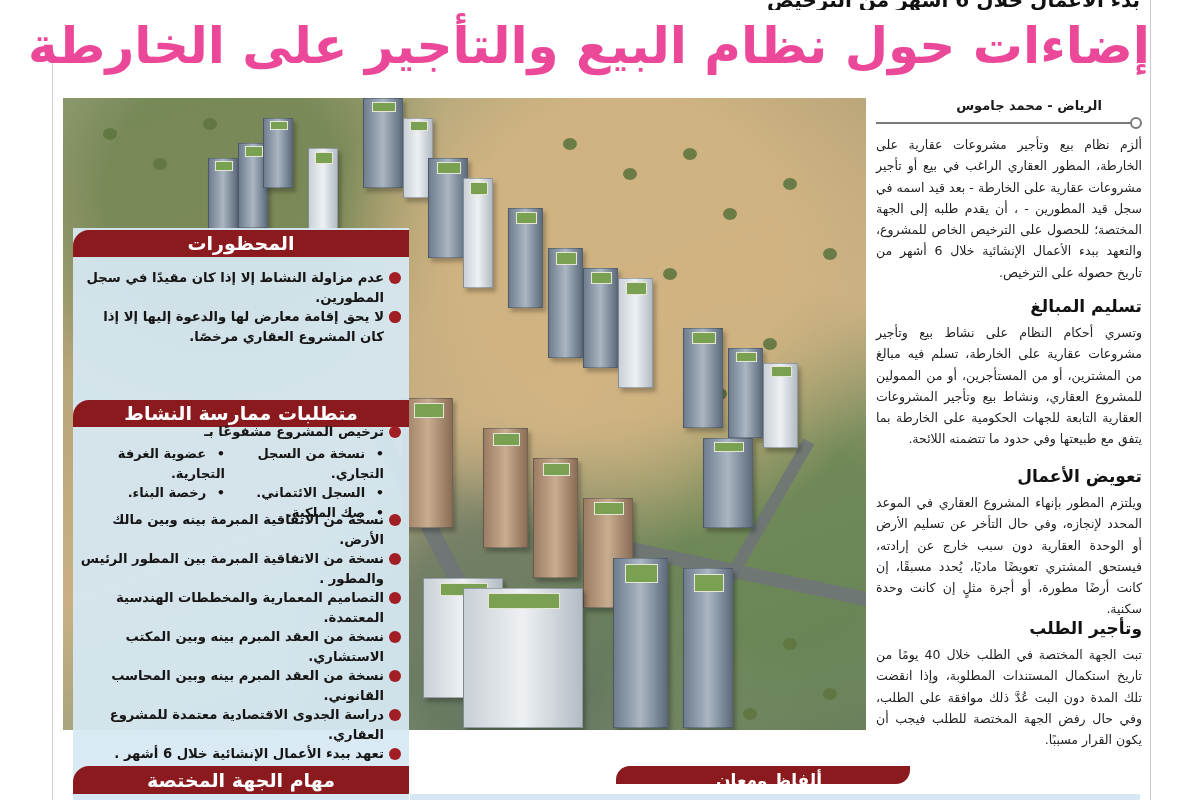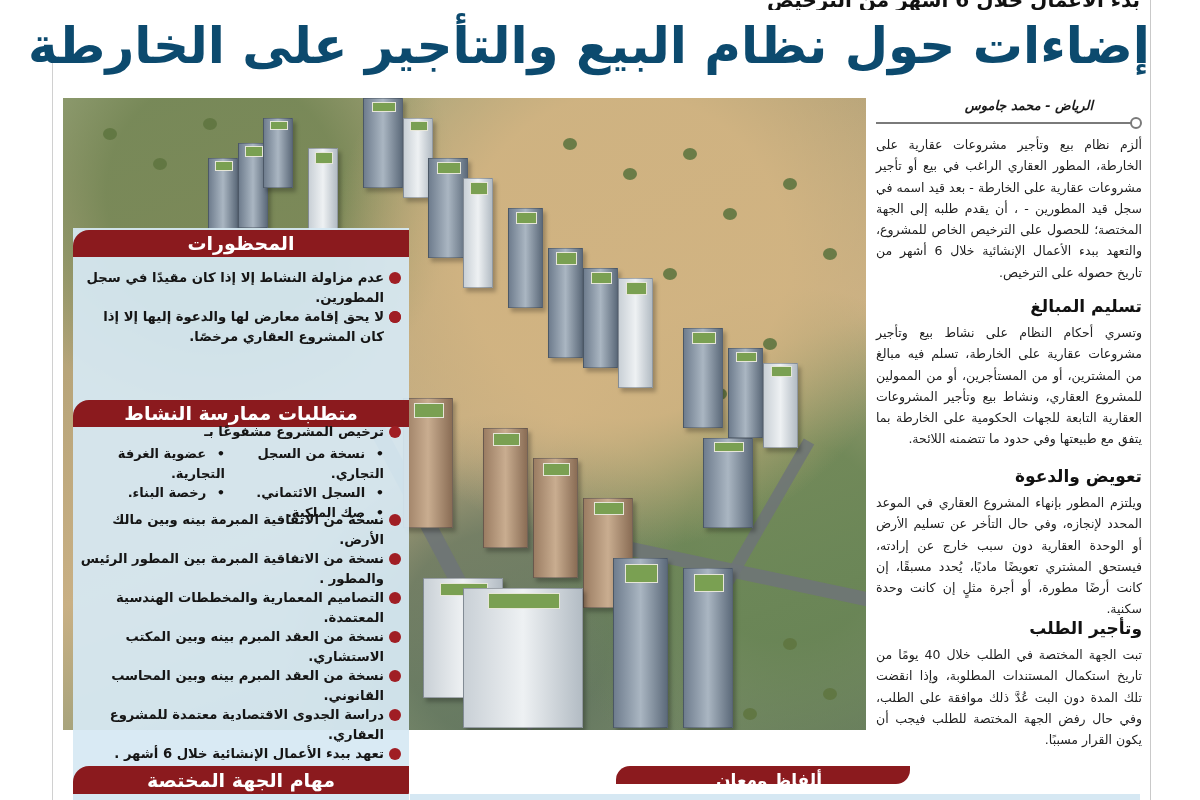--- a/index.html
+++ b/index.html
@@ -7,21 +7,21 @@
     body { position: relative; font-family: "DejaVu Sans", sans-serif; color: #1a1a1a; direction: rtl; }
 
     .kicker {
       position: absolute; top: -12px; left: 740px; width: 400px; height: 22px;
       font-size: 20px; font-weight: bold; text-align: right; color: #111;
       overflow: hidden; white-space: nowrap;
     }
     .headline {
       position: absolute; top: 14px; left: 150px; width: 1000px; height: 70px;
       font-size: 50px; font-weight: bold; text-align: center; line-height: 64px;
-      color: #0c4a6e; letter-spacing: -1px; white-space: nowrap;
+      color: #ec4899; letter-spacing: -1px; white-space: nowrap;
     }
     .page-rule {
       position: absolute; left: 1150px; top: 0; width: 1px; height: 800px; background: #c9c9c9;
     }
     .left-rule {
       position: absolute; left: 52px; top: 60px; width: 1px; height: 740px; background: #d0d0d0;
     }
 
     
     .photo {
@@ -75,21 +75,21 @@
       position: absolute; right: 1px; top: 4px; width: 12px; height: 12px; border-radius: 50%; background: #a01e24;
     }
     .sub-grid {
       position: absolute; left: 80px; width: 310px;
       display: grid; grid-template-columns: 1fr 1fr; column-gap: 8px;
       font-size: 13px; font-weight: bold; line-height: 19.5px; color: #151515;
     }
     .sub-grid span { text-align: right; padding-right: 6px; }
 
     
-    .byline-block { position: absolute; left: 876px; top: 98px; width: 266px; font-style: italic; }
+    .byline-block { position: absolute; left: 876px; top: 98px; width: 266px; }
     .byline {
       font-size: 13px; font-weight: bold; text-align: center; margin-bottom: 4px; padding-left: 40px;
     }
     .byline-rule { position: relative; height: 12px; }
     .byline-rule .line { position: absolute; left: 0; right: 10px; top: 5px; height: 2px; background: #7a7a7a; }
     .byline-rule .ring {
       position: absolute; right: 0; top: 0; width: 12px; height: 12px; border-radius: 50%;
       border: 2px solid #7a7a7a; background: #fff;
     }
     .col-text {
@@ -215,20 +215,20 @@
   <div class="byline-rule">
     <div class="line"></div>
     <div class="ring"></div>
   </div>
 </div>
 <p class="col-text" style="top:134px">ألزم نظام بيع وتأجير مشروعات عقارية على الخارطة، المطور العقاري الراغب في بيع أو تأجير مشروعات عقارية على الخارطة - بعد قيد اسمه في سجل قيد المطورين - ، أن يقدم طلبه إلى الجهة المختصة؛ للحصول على الترخيص الخاص للمشروع، والتعهد ببدء الأعمال الإنشائية خلال 6 أشهر من تاريخ حصوله على الترخيص.</p>
 
 <h2 class="col-head" style="top:296px">تسليم المبالغ</h2>
 <p class="col-text" style="top:322px">وتسري أحكام النظام على نشاط بيع وتأجير مشروعات عقارية على الخارطة، تسلم فيه مبالغ من المشترين، أو من المستأجرين، أو من الممولين للمشروع العقاري، ونشاط بيع وتأجير المشروعات العقارية التابعة للجهات الحكومية على الخارطة بما يتفق مع طبيعتها وفي حدود ما تتضمنه اللائحة.</p>
 
-<h2 class="col-head" style="top:466px">تعويض والدعوة</h2>
+<h2 class="col-head" style="top:466px">تعويض الأعمال</h2>
 <p class="col-text" style="top:492px">ويلتزم المطور بإنهاء المشروع العقاري في الموعد المحدد لإنجازه، وفي حال التأخر عن تسليم الأرض أو الوحدة العقارية دون سبب خارج عن إرادته، فيستحق المشتري تعويضًا ماديًا، يُحدد مسبقًا، إن كانت أرضًا مطورة، أو أجرة مثلٍ إن كانت وحدة سكنية.</p>
 
 <h2 class="col-head" style="top:618px">وتأجير الطلب</h2>
 <p class="col-text" style="top:644px">تبت الجهة المختصة في الطلب خلال 40 يومًا من تاريخ استكمال المستندات المطلوبة، وإذا انقضت تلك المدة دون البت عُدَّ ذلك موافقة على الطلب، وفي حال رفض الجهة المختصة للطلب فيجب أن يكون القرار مسببًا.</p>
 
 <div class="terms-header">ألفاظ ومعان</div>
 <div class="terms-strip"></div>
 
 </body></html>

